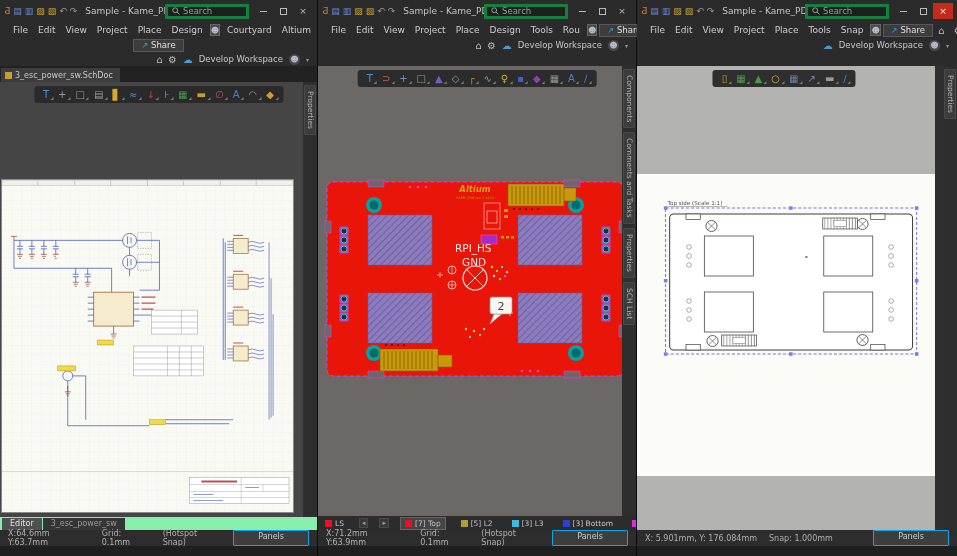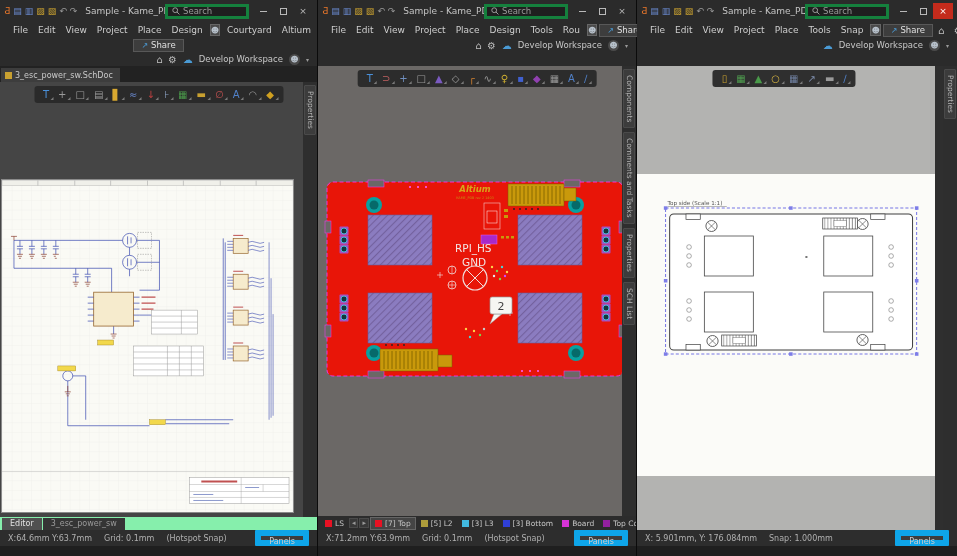--- a/index.html
+++ b/index.html
@@ -39,27 +39,27 @@
   .fl-toolbar{position:absolute;top:4px;left:50%;transform:translateX(-50%);display:flex;gap:9px;background:rgba(42,42,42,.96);border-radius:3px;padding:3px 9px;z-index:6;}
   .ticon{font-size:10px;line-height:11px;position:relative;}
   .ticon::after{content:'';position:absolute;right:-4px;bottom:0;border-left:3px solid transparent;border-bottom:3px solid #7a7a7a;}
   .vtabs{position:absolute;right:0;top:0;bottom:0;width:14px;background:#2e2e2e;display:flex;flex-direction:column;gap:4px;padding-top:3px;align-items:center;z-index:7;}
   .vtab{writing-mode:vertical-rl;font-size:7.5px;color:#b5b5b5;background:#3c3c3c;border:1px solid #4a4a4a;padding:5px 0;border-radius:1px;line-height:10px;}
   
   .bottomtabs{height:13px;background:#86efac;display:flex;gap:1px;align-items:flex-end;padding:0 2px;font-size:8px;}
   .btab{padding:0 8px;height:12px;line-height:12px;}
   .btab.active{background:#505050;color:#e2e2e2;}
   .btab.idle{background:#353535;color:#9a9a9a;}
-  .layerbar{height:14px;background:#2c2c2c;display:flex;align-items:center;gap:1px;padding:0 3px;font-size:7.5px;color:#c6c6c6;white-space:nowrap;overflow:hidden;}
+  .layerbar{height:14px;background:#2c2c2c;display:flex;align-items:center;gap:11px;padding:0 3px;font-size:7.5px;color:#c6c6c6;white-space:nowrap;overflow:hidden;}
   .layer-chip{display:flex;align-items:center;gap:3px;padding:1px 4px;}
   .layer-chip.active{background:#454545;border:1px solid #656565;}
   .layer-sq{width:7px;height:7px;display:inline-block;}
   .layer-arrow{color:#9a9a9a;font-size:7px;padding:0 2px;background:#383838;border:1px solid #4a4a4a;height:10px;line-height:9px;}
   .status{height:16px;background:#2d2d2d;display:flex;align-items:center;gap:12px;padding:0 8px;font-size:8px;color:#b0b0b0;}
-  .panels-btn{margin-left:auto;background:#3d3d3d;border:6px solid #0ea5e9;padding:0 8px;height:16px;line-height:11px;border-radius:1px;font-size:8px;color:#ccc;}
+  .panels-btn{margin-left:auto;background:#3d3d3d;border:1px solid #0ea5e9;padding:0 24px;height:16px;line-height:11px;border-radius:1px;font-size:8px;color:#ccc;}
   .frame{height:10px;background:#1f1f1f;}
   
   .sheet-left{position:absolute;left:2px;top:98px;width:291px;height:332px;background:#fafaf5;box-shadow:0 0 0 1px #8a8a8a;}
   .pcb-wrap{position:absolute;left:6px;top:113px;width:302px;height:200px;}
   .dwf-page{position:absolute;left:0;top:0;bottom:0;right:22px;background:#b3b3b1;}
   .dwf-band{position:absolute;left:0;right:0;top:108px;height:302px;background:#fbfbf8;}
   svg{display:block;}
 </style>
 </head>
 <body>

